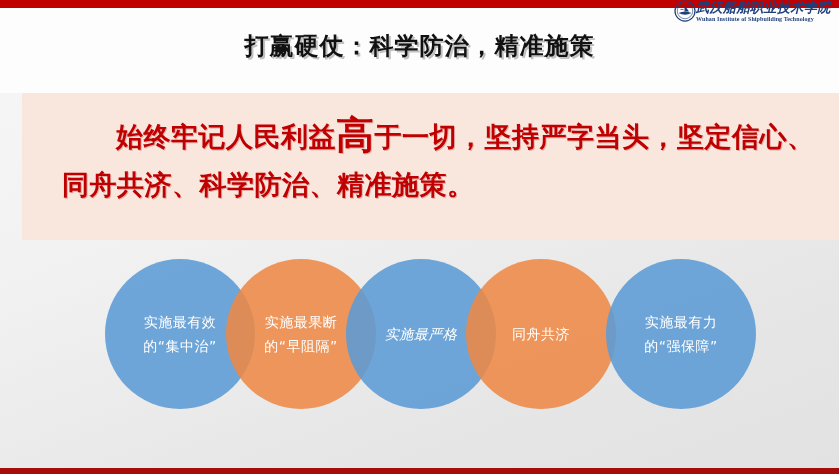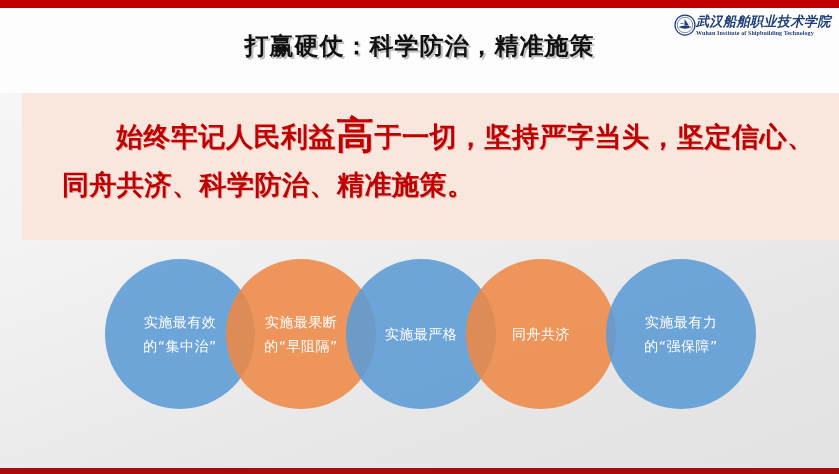--- a/index.html
+++ b/index.html
@@ -46,21 +46,21 @@
     top: 8px;
     width: 839px;
     height: 85px;
     background: #fdfdfd;
   }
 
   
   .logo {
     position: absolute;
     right: 8px;
-    top: 14px;
+    top: 0;
     display: flex;
     align-items: center;
     gap: 0;
   }
   .logo-seal {
     width: 22px;
     height: 22px;
     flex: 0 0 22px;
   }
   .logo-text {
@@ -158,21 +158,21 @@
     font-family: "DejaVu Sans", "Liberation Sans", sans-serif;
     font-size: 14px;
     line-height: 24px;
     letter-spacing: 0.5px;
     white-space: nowrap;
   }
   .circle.blue  { background: rgba(91,155,213,0.88); }
   .circle.orange{ background: rgba(237,137,70,0.88); }
   .c0 { left: 0px;   }
   .c1 { left: 121px; }
-  .c2 { left: 241px; }
+  .c2 { left: 241px; font-style: italic; }
   .c3 { left: 361px; }
   .c4 { left: 501px; }
   .circle .l1, .circle .l2 { display: block; text-align: center; }
 </style>
 </head>
 <body>
 
 <div id="slide">
 
   <div class="rule-top"></div>

